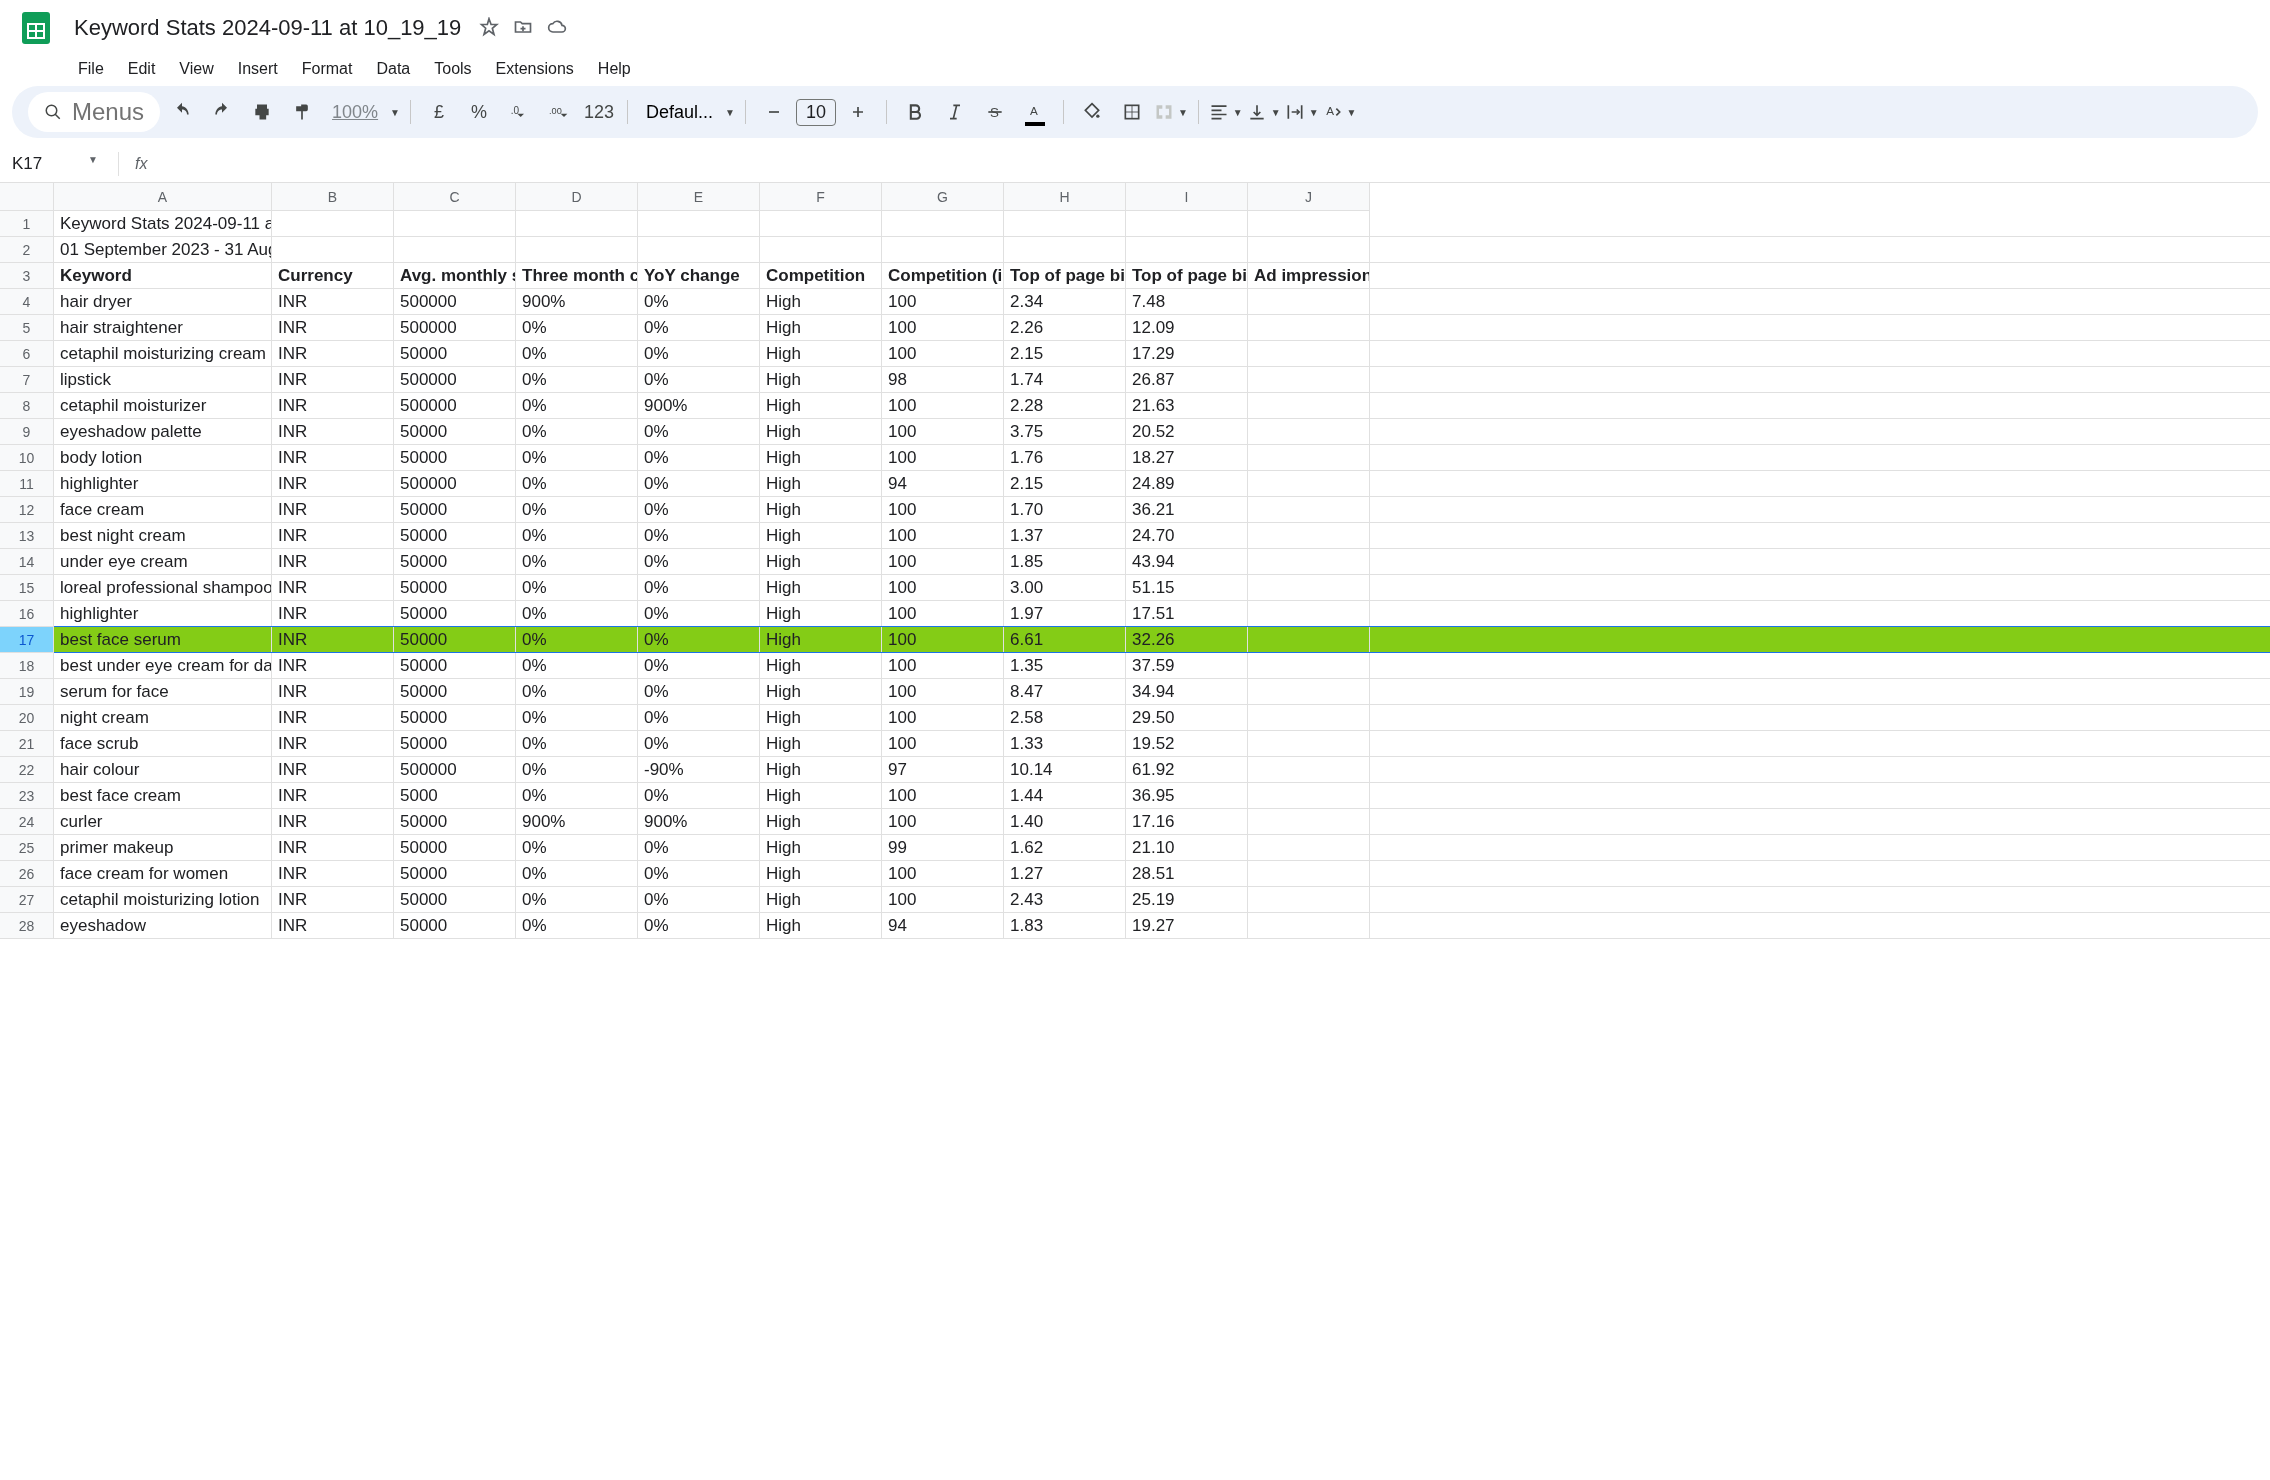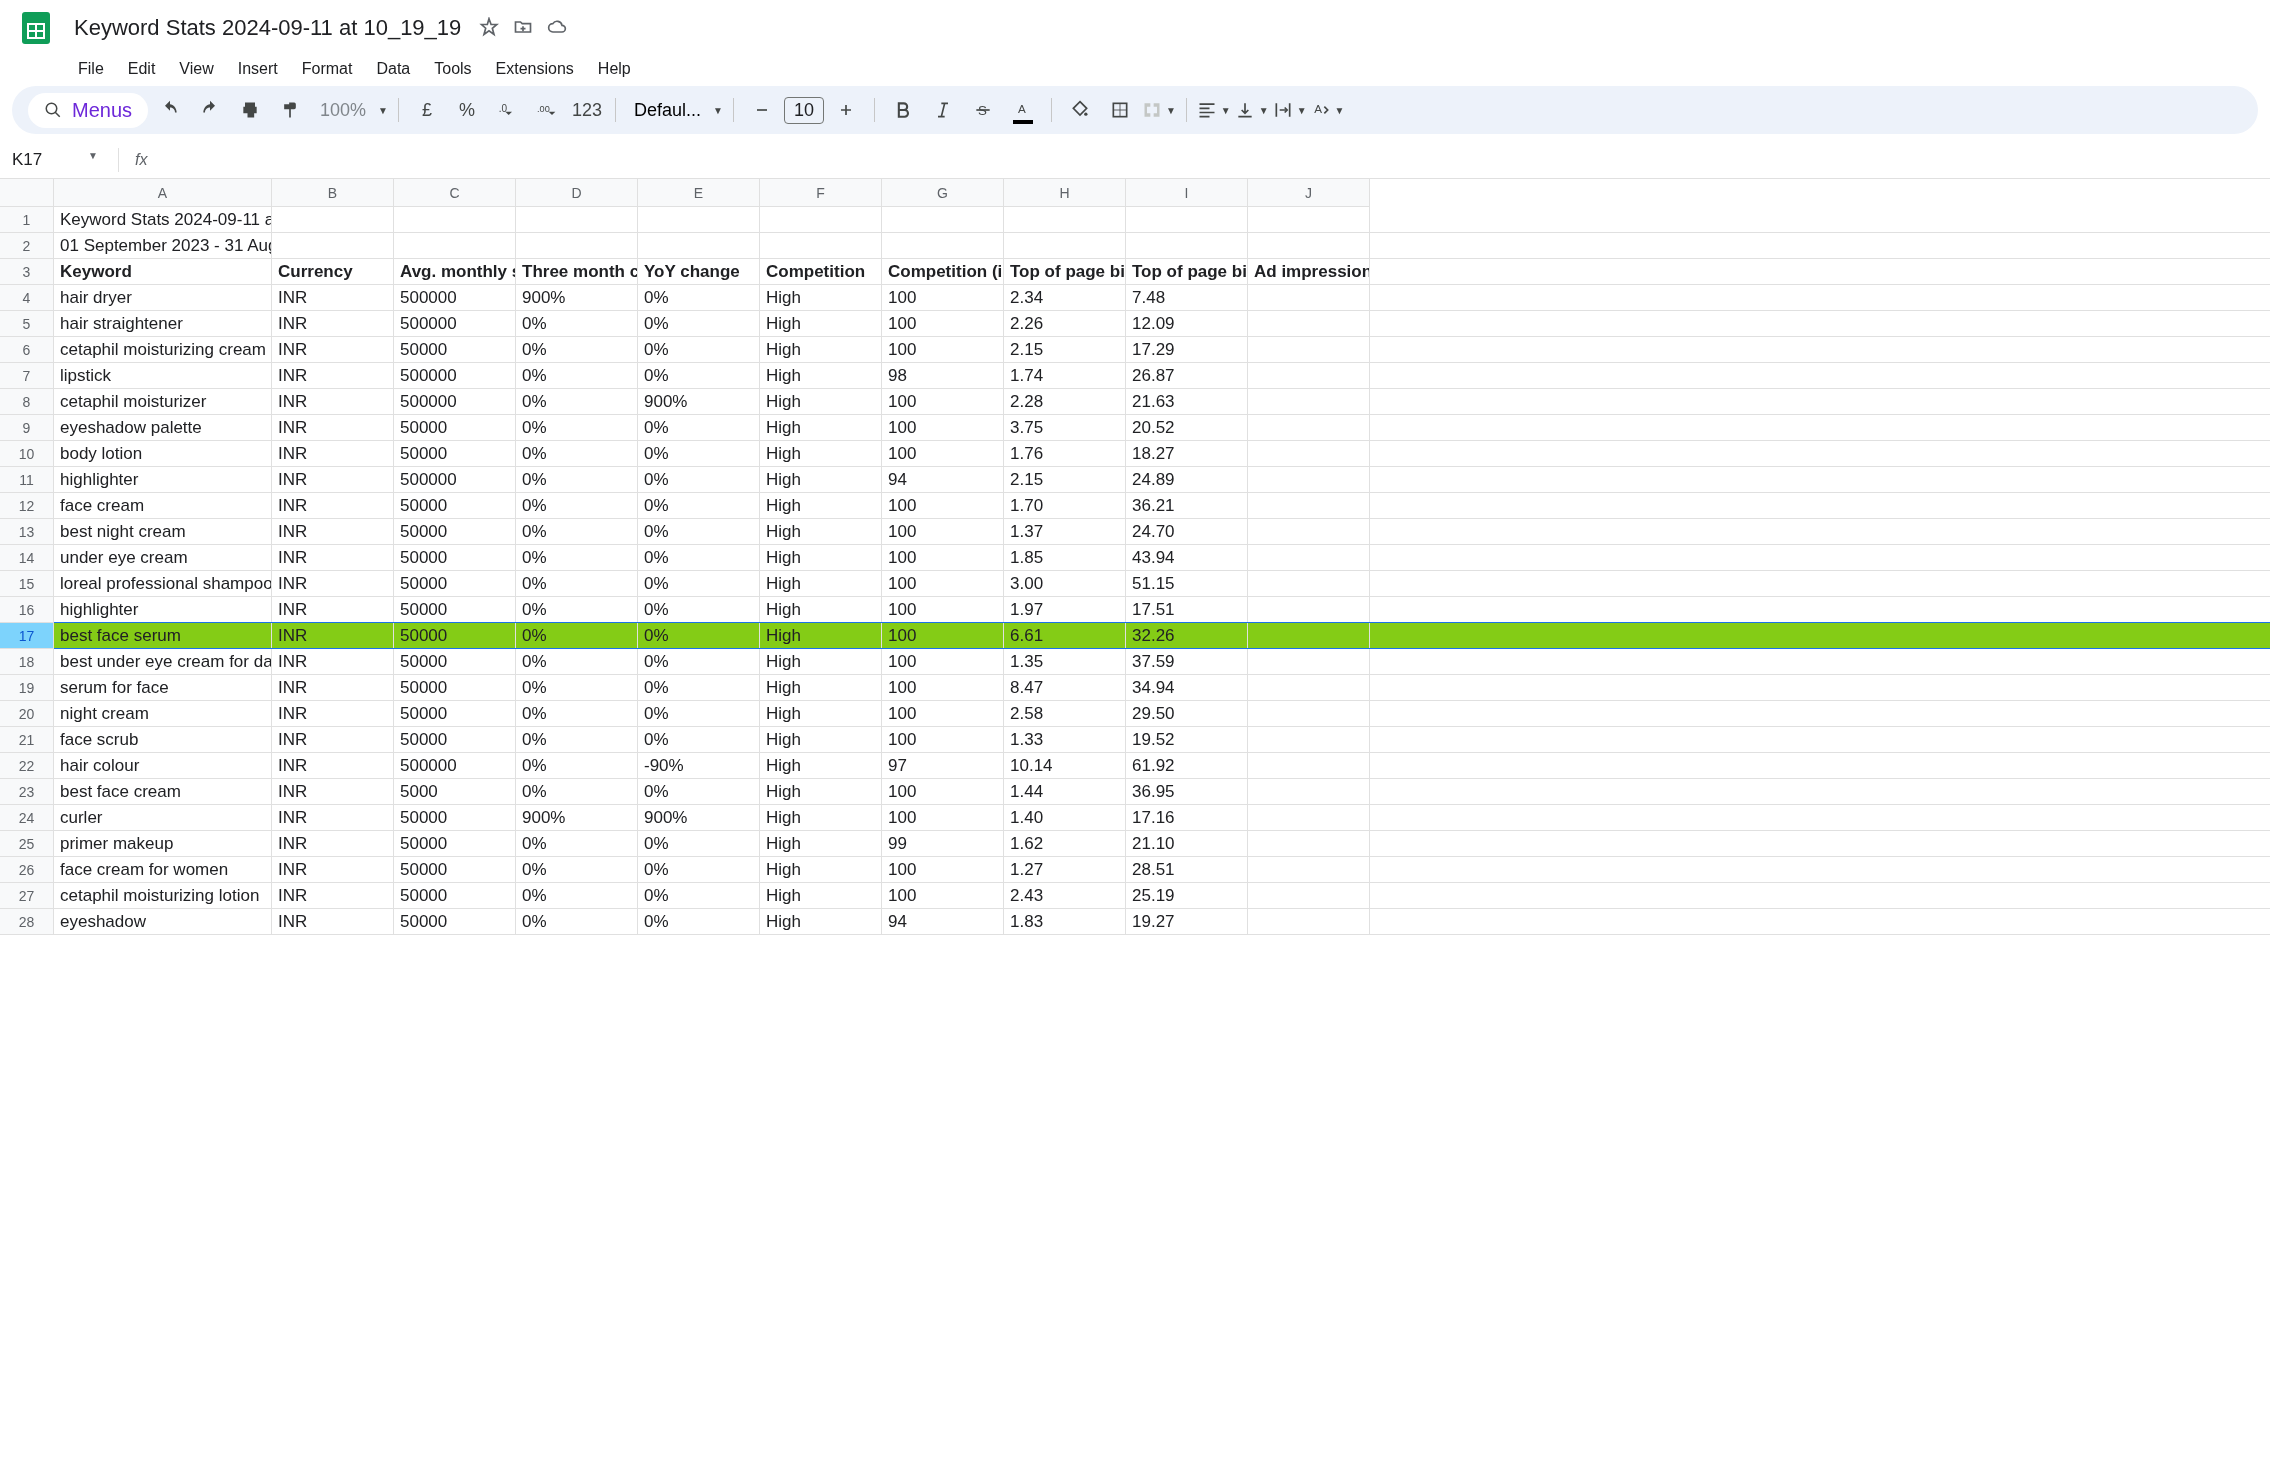--- a/index.html
+++ b/index.html
@@ -16,22 +16,22 @@
 
 .menu-bar { display: flex; gap: 4px; padding: 0 16px 4px 68px; }
 .menu-item { padding: 4px 10px; font-size: 16px; color: #202124; cursor: pointer; border-radius: 4px; }
 
 .toolbar { display: flex; align-items: center; padding: 6px 16px; gap: 4px; background: #edf2fa; border-radius: 30px; margin: 0 12px 8px 12px; }
 .tb-group { display: flex; align-items: center; gap: 2px; }
 .tb-btn { width: 36px; height: 36px; display: flex; align-items: center; justify-content: center; border-radius: 4px; cursor: pointer; }
 .tb-btn svg { width: 20px; height: 20px; fill: #444746; }
 .tb-sep { width: 1px; height: 24px; background: #c7c7c7; margin: 0 6px; }
 .search-menus { display: flex; align-items: center; gap: 10px; background: #fff; border-radius: 20px; padding: 6px 16px; }
-.search-menus span { font-size: 20px; color: #6d28d9; text-align: center; }
-.zoom-text { font-size: 18px; color: #80868b; padding: 0 8px; }
+.search-menus span { font-size: 24px; color: #737373; text-align: center; }
+.zoom-text { font-size: 18px; color: #80868b; padding: 0 8px; text-decoration: underline; }
 .font-select { font-size: 18px; color: #000000; padding: 0 8px; min-width: 70px; }
 .font-size-box { border: 1px solid #747775; border-radius: 4px; padding: 2px 8px; font-size: 18px; width: 40px; text-align: center; }
 .tb-text { font-size: 18px; color: #444746; padding: 0 6px; }
 .dropdown-arrow { font-size: 10px; color: #444746; margin-left: 2px; }
 
 .formula-bar { display: flex; align-items: center; border-bottom: 1px solid #e0e0e0; padding: 4px 0; }
 .name-box { width: 110px; padding: 4px 12px; font-size: 17px; color: #202124; display: flex; align-items: flex-start; justify-content: space-between; }
 .name-box-arrow { font-size: 10px; color: #5f6368; }
 .fx-divider { width: 1px; height: 24px; background: #e0e0e0; margin: 0 8px; }
 .fx-label { font-style: italic; color: #5f6368; font-size: 16px; padding: 0 8px; }

